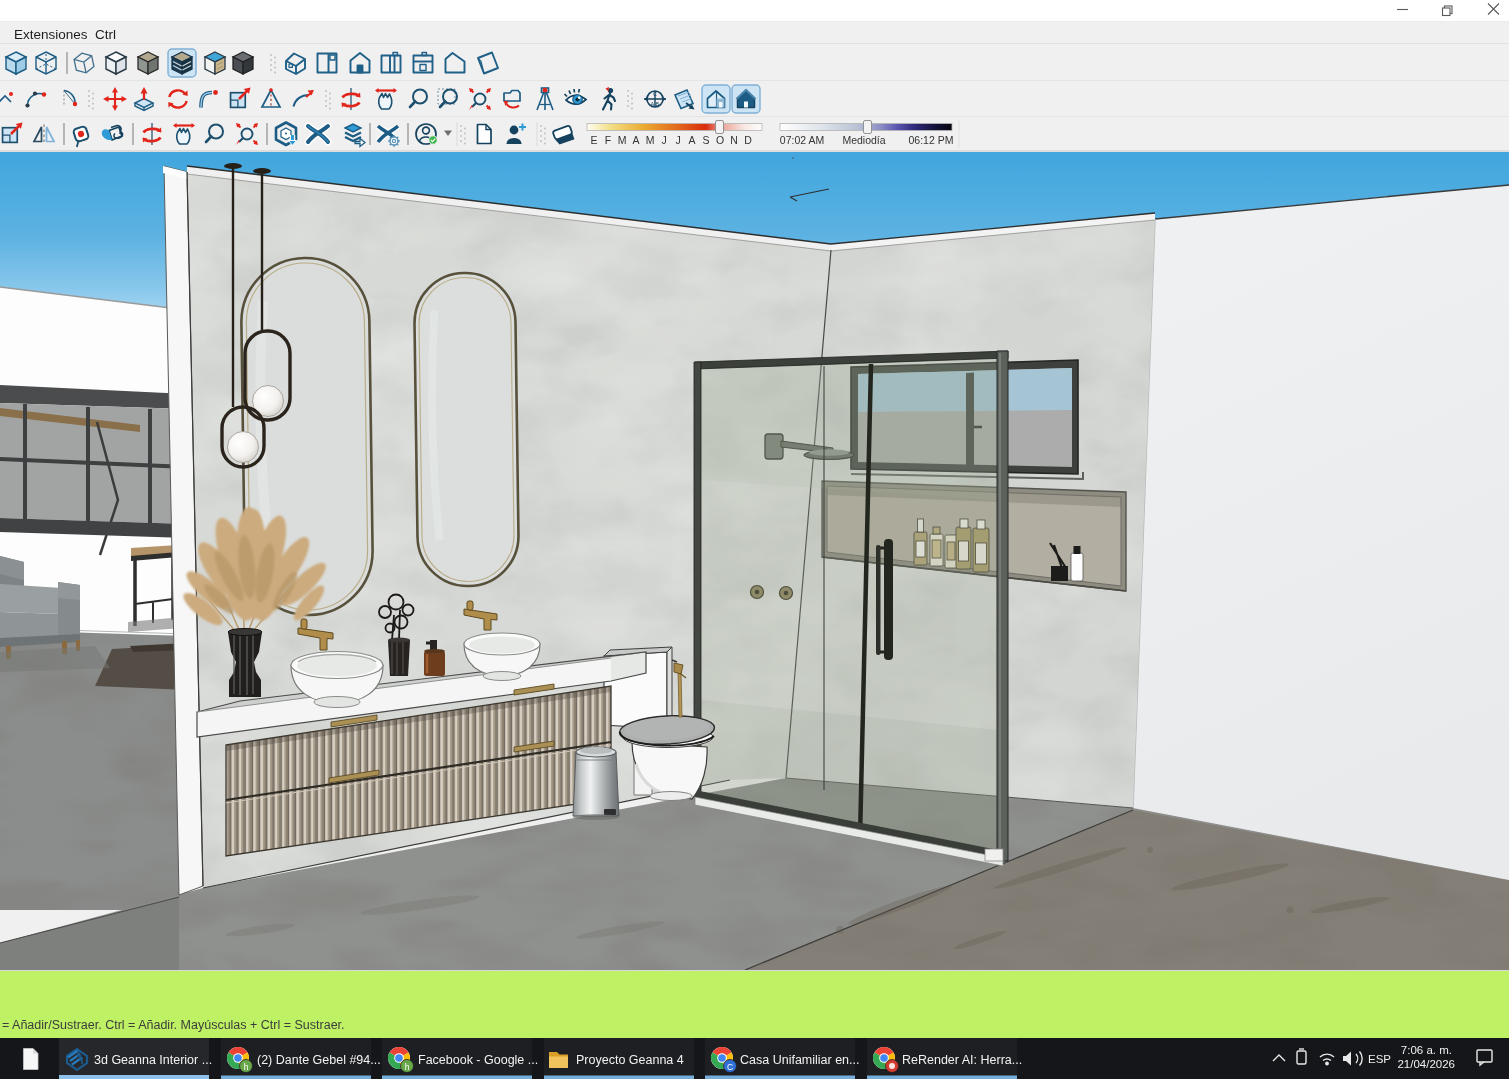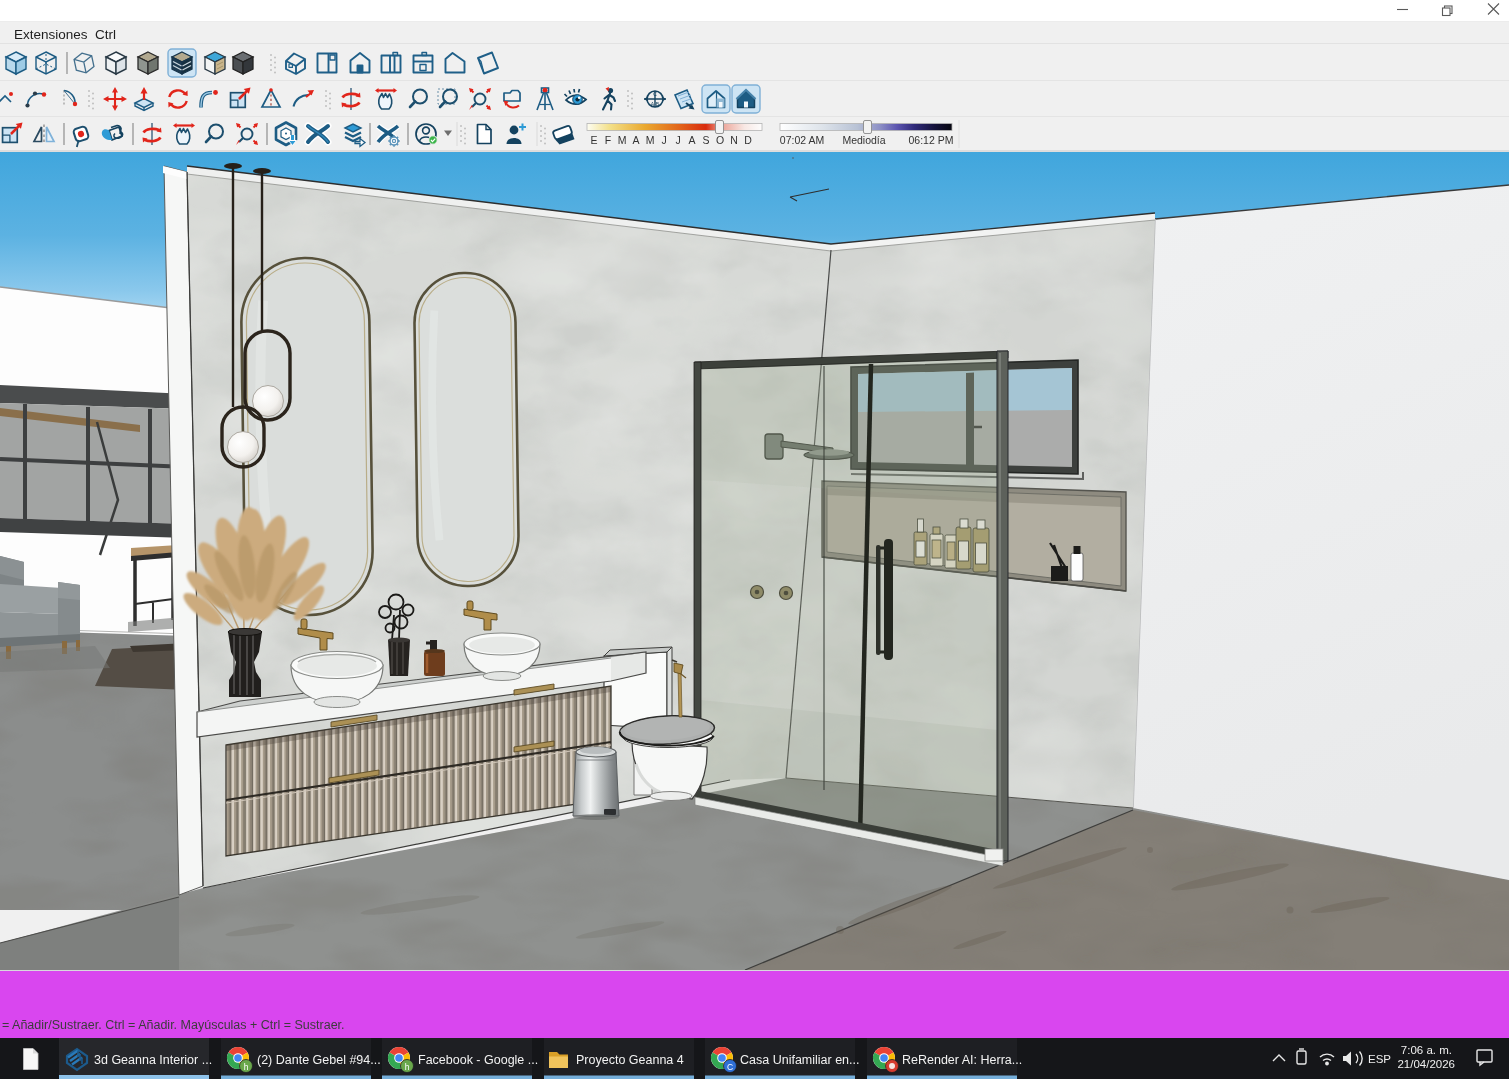--- a/index.html
+++ b/index.html
@@ -2,21 +2,21 @@
 <html><head>
 <meta charset="utf-8">
 <style>
 html,body{margin:0;padding:0;width:1509px;height:1079px;overflow:hidden;
 font-family:"Liberation Sans",sans-serif;background:#f0f0f0;}
 #titlebar{position:absolute;left:0;top:0;width:1509px;height:21px;background:#ffffff;border-bottom:1px solid #ececec;}
 #menubar{position:absolute;left:0;top:22px;width:1509px;height:21px;background:#f0f0f0;border-bottom:1px solid #e2e2e2;}
 .menuitem{position:absolute;top:5px;font-size:13.5px;color:#1e1e1e;}
 #toolsvg{position:absolute;left:0;top:44px;}
 #scenesvg{position:absolute;left:0;top:152px;}
-#statusbar{position:absolute;left:0;top:970px;width:1509px;height:68px;background:#d946ef;border-top:1px solid #d8d8dc;}
+#statusbar{position:absolute;left:0;top:970px;width:1509px;height:68px;background:#bef264;border-top:1px solid #d8d8dc;}
 #statustext{position:absolute;left:2px;top:47px;font-size:12.5px;color:#3c3c3c;}
 #taskbarsvg{position:absolute;left:0;top:1038px;}
 </style>
 </head>
 <body>
 <div id="titlebar">
 <svg width="1509" height="21" style="position:absolute;left:0;top:0">
 <g stroke="#5a5a5a" stroke-width="1.1" fill="none">
 <path d="M1397,9.5 H1408"></path>
 <rect x="1444.5" y="6" width="7.5" height="7.5"></rect>

